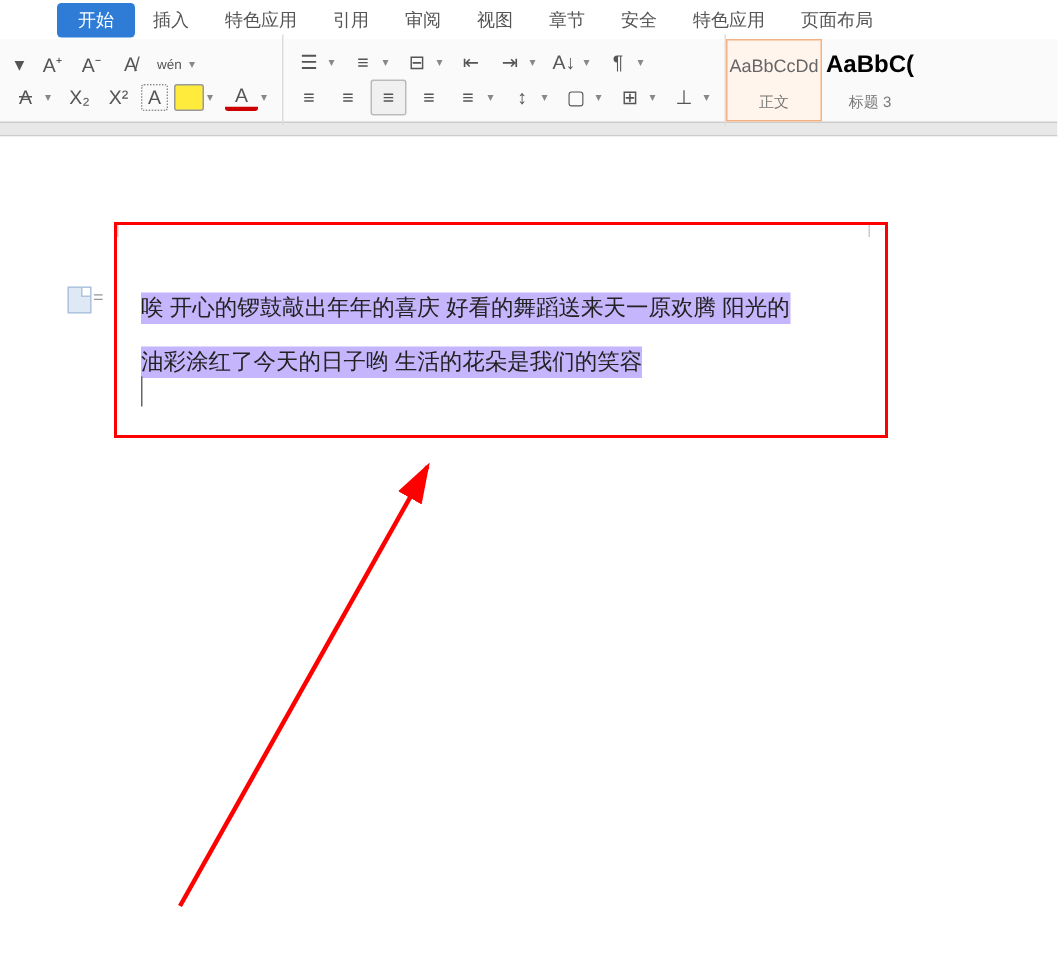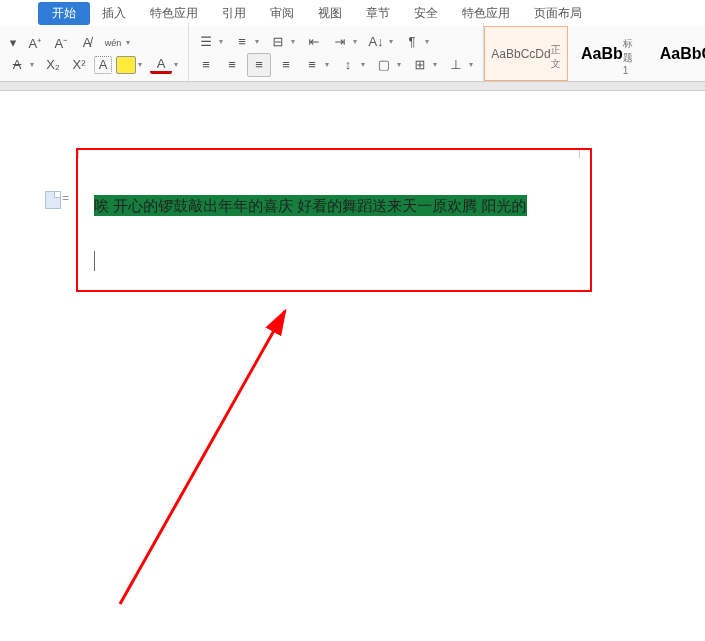--- a/index.html
+++ b/index.html
@@ -7,33 +7,33 @@
     .menubar .tab { padding: 4px 12px; cursor: pointer; }
     .menubar .tab.active { background: #2e7cd6; color: #ffffff; border-radius: 3px; padding: 3px 14px; }
     .ribbon { height: 55px; border-bottom: 1px solid #ccc; display: flex; align-items: center; background: #fafafa; }
     .group { display: flex; flex-direction: column; height: 100%; border-right: 1px solid #ddd; padding: 3px 6px; justify-content: center; }
     .row { display: flex; align-items: center; gap: 4px; }
     .rbtn { width: 22px; height: 22px; display: flex; align-items: center; justify-content: center; font-size: 13px; color: #555; cursor: pointer; border-radius: 2px; }
     .rbtn.boxed { border: 1px solid #bbb; background: #f0f0f0; }
     .rbtn.hl { background: #ffeb3b; width: 18px; height: 16px; border: 1px solid #999; }
     .dd { width: 8px; font-size: 8px; color: #888; margin-left: -2px; }
     .styles { display: flex; height: 100%; align-items: stretch; }
-    .style-item { width: 58px; display: flex; align-items: center; justify-content: center; border: 1px solid transparent; cursor: pointer; padding: 12px; }
+    .style-item { width: 58px; display: flex; flex-direction: column; align-items: center; justify-content: center; border: 1px solid transparent; cursor: pointer; padding: 2px; }
     .style-item.sel { border: 1px solid #f4b183; background: #fff5ec; }
     .style-prev { font-size: 12px; color: #666; height: 22px; display: flex; align-items: center; }
     .style-prev.big { font-size: 16px; font-weight: bold; color: #000; }
     .style-lbl { font-size: 10px; color: #777; margin-top: 6px; }
     .canvas-bg { background: #e8e8e8; height: 8px; border-bottom: 1px solid #ccc; }
     .page-area { background: #fff; position: relative; min-height: 540px; }
     .annot-box { position: absolute; left: 76px; top: 57px; width: 512px; height: 140px; border: 2px solid #ff0000; }
     .doc-ico { position: absolute; left: 45px; top: 100px; width: 14px; height: 16px; background: #dfe9f5; border: 1px solid #b0c4de; }
     .doc-ico::after { content: ""; position: absolute; right: 0; top: 0; width: 5px; height: 5px; background: #fff; border-left: 1px solid #b0c4de; border-bottom: 1px solid #b0c4de; }
     .equal { position: absolute; left: 62px; top: 100px; font-size: 12px; color: #999; }
     .textblock { position: absolute; left: 94px; top: 97px; width: 486px; font-size: 15px; line-height: 36px; color: #222; }
-    .textblock .hl-sel { background: #15803d; padding: 2px 0; }
+    .textblock .hl-sel { background: #c4b5fd; padding: 2px 0; }
     .cursor-mark { position: absolute; left: 94px; top: 160px; width: 1px; height: 20px; background: #666; }
     .ruler-marks { position: absolute; left: 78px; top: 59px; width: 508px; height: 10px; }
     .rmark { position: absolute; top: 0; width: 1px; height: 8px; background: #ccc; }
     .arrow-svg { position: absolute; left: 100px; top: 215px; }
   </style>
 </head>
 <body>
 
 <div class="menubar">
   <span class="tab active">开始</span>
@@ -102,44 +102,41 @@
       <span class="rbtn">⊥</span>
         <span class="dd">▾</span>
     </div>
   </div>
   <div class="styles">
     <div class="style-item sel">
       <div class="style-prev">AaBbCcDd</div>
       <div class="style-lbl">正文</div>
     </div>
     <div class="style-item">
-      <div class="style-prev big">AaBb</div>
-      <div class="style-lbl">标题 1</div>
-    </div>
-    <div class="style-item">
       <div class="style-prev big">AaBbC(</div>
       <div class="style-lbl">标题 3</div>
     </div>
 
   </div>
 </div>
 
 <div class="canvas-bg"></div>
 
 <div class="page-area">
   <div class="annot-box"></div>
   <div class="ruler-marks">
     <div class="rmark" style="left:0"></div>
     <div class="rmark" style="right:6px"></div>
   </div>
   <div class="doc-ico"></div>
   <div class="equal">=</div>
 
   <div class="textblock">
     <span class="hl-sel">唉 开心的锣鼓敲出年年的喜庆 好看的舞蹈送来天一原欢腾 阳光的</span><br>
+    <span class="hl-sel">油彩涂红了今天的日子哟  生活的花朵是我们的笑容</span>
   </div>
   <div class="cursor-mark"></div>
 
   <svg class="arrow-svg" width="200" height="300">
     <defs>
       <marker id="ah" markerWidth="10" markerHeight="10" refX="8" refY="3" orient="auto">
         <path d="M0,0 L0,6 L9,3 z" fill="#ff0000"></path>
       </marker>
     </defs>
     <line x1="20" y1="298" x2="185" y2="5" stroke="#ff0000" stroke-width="3" marker-end="url(#ah)"></line>

